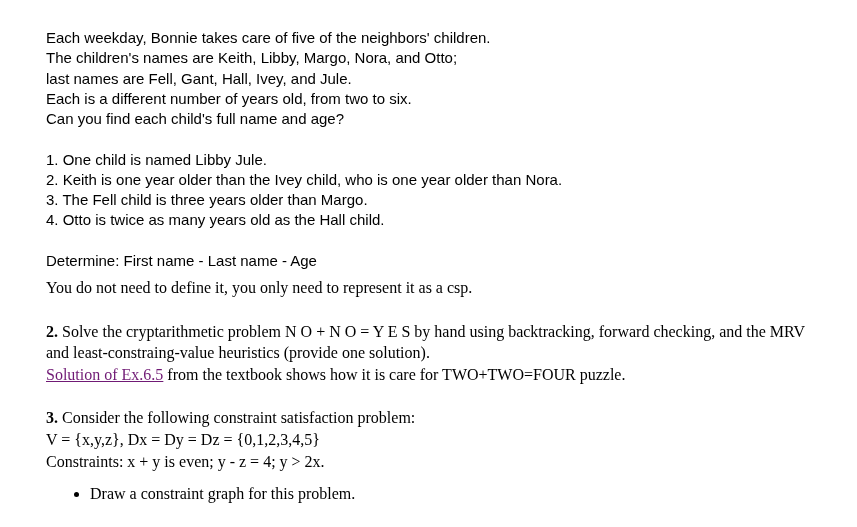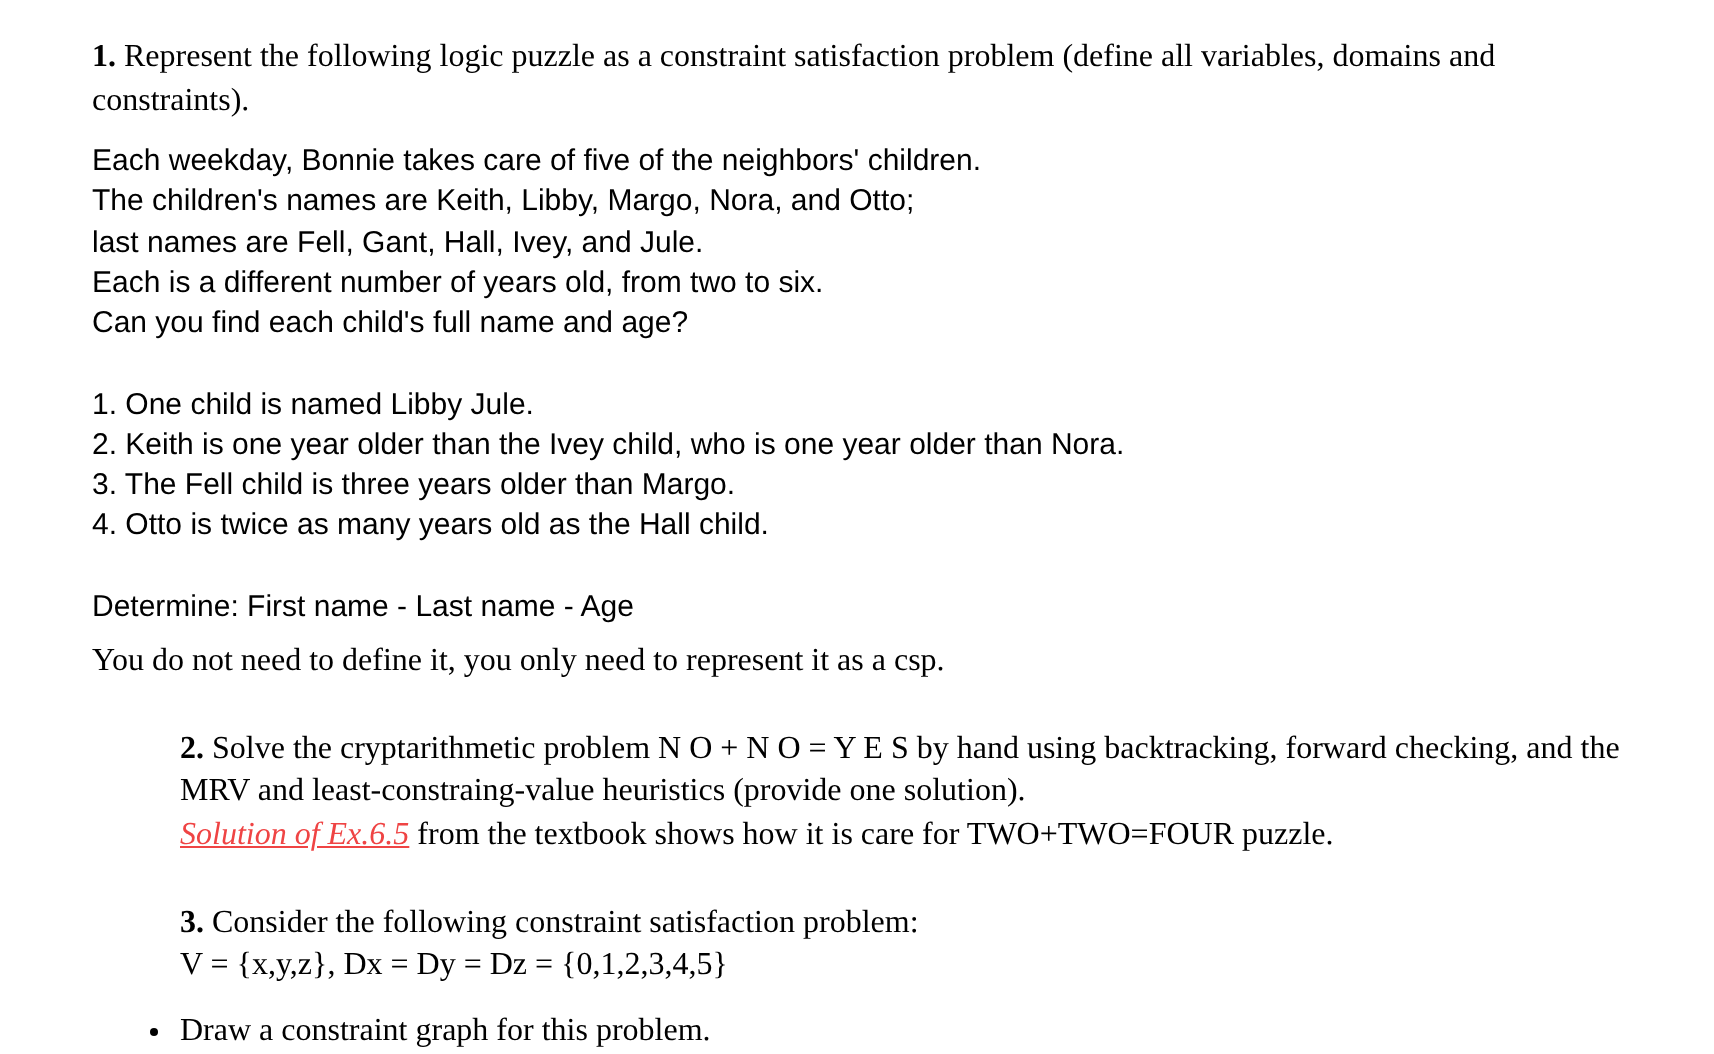--- a/index.html
+++ b/index.html
@@ -32,48 +32,42 @@
     margin: 10px 0 6px 0;
   }
   .serif-line {
     font-family: "Times New Roman", Times, serif;
     font-size: 16px;
     margin: 2px 0 0 0;
     line-height: 1.35;
   }
   .section-gap {
     margin-top: 22px;
-    margin-left: 44px;
   }
   a.link {
-    color: #ef4444;
+    color: #701a75;
     text-decoration: underline;
-    font-style: italic;
   }
   ul.bullets {
     margin: 10px 0 0 26px;
     padding: 0;
   }
   ul.bullets li {
     font-family: "Times New Roman", Times, serif;
     font-size: 16px;
     line-height: 1.45;
     list-style: disc;
     margin-left: 18px;
   }
 </style>
 </head>
 <body>
 
 <div class="page">
 
-  <p class="heading">
-    <span class="bold">1.</span>
-    <span>Represent the following logic puzzle as a constraint satisfaction problem (define all variables, domains and constraints).</span>
-  </p>
 
   <div class="mono">Each weekday, Bonnie takes care of five of the neighbors' children.
 The children's names are Keith, Libby, Margo, Nora, and Otto;
 last names are Fell, Gant, Hall, Ivey, and Jule.
 Each is a different number of years old, from two to six.
 Can you find each child's full name and age?
 
 1. One child is named Libby Jule.
 2. Keith is one year older than the Ivey child, who is one year older than Nora.
 3. The Fell child is three years older than Margo.
@@ -89,20 +83,21 @@
     <br>
     <a href="#" class="link">Solution of Ex.6.5</a><span> from the textbook shows how it is care for TWO+TWO=FOUR puzzle.</span>
   </p>
 
   <p class="heading section-gap">
     <span class="bold">3.</span>
     <span>Consider the following constraint satisfaction problem:</span>
     <br>
     <span>V = {x,y,z}, Dx = Dy = Dz = {0,1,2,3,4,5}</span>
     <br>
+    <span>Constraints: x + y is even; y - z = 4; y &gt; 2x.</span>
   </p>
 
   <ul class="bullets">
     <li>Draw a constraint graph for this problem.</li>
 
   </ul>
 
 </div>
 
 </body></html>

